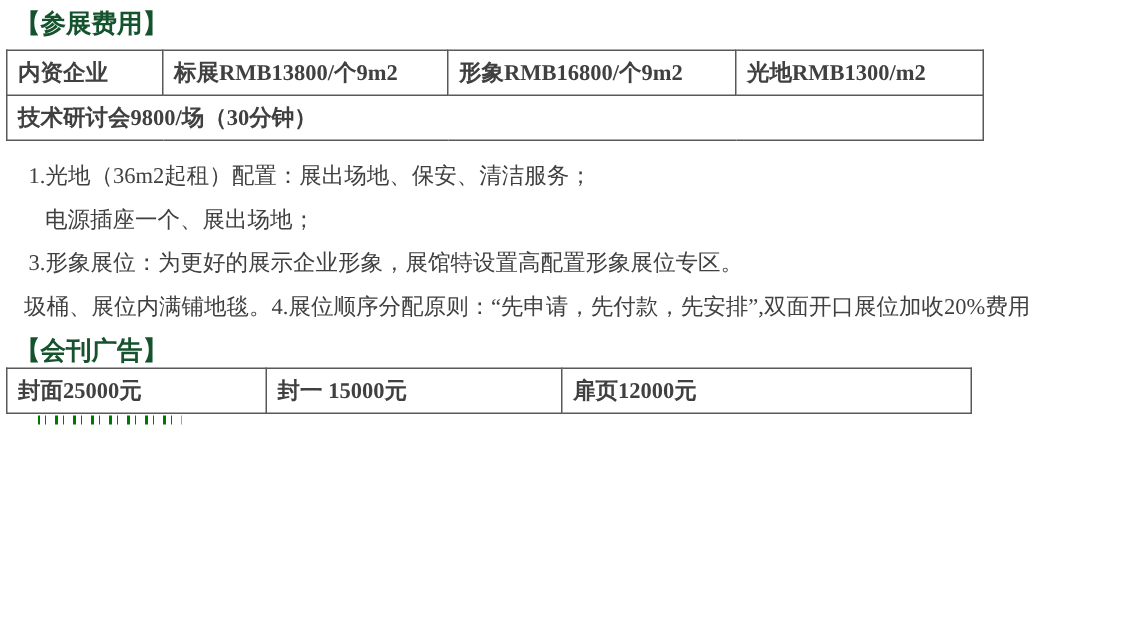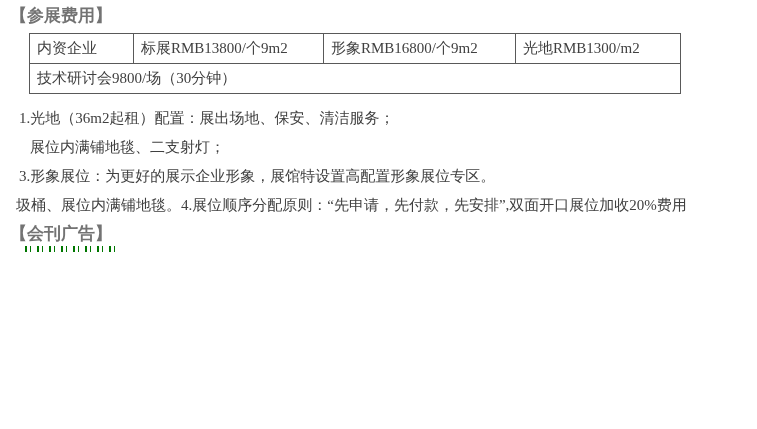--- a/index.html
+++ b/index.html
@@ -3,25 +3,25 @@
 <meta charset="utf-8">
 <style>
   html,body{margin:0;padding:0;}
   body{
     width:757px;height:429px;overflow:hidden;position:relative;
     background:#ffffff;
     font-family:"Liberation Serif",serif;
     color:#404040;font-size:15px;
   }
   .heading{
-    color:#737373;font-weight:bold;font-size:17px;line-height:18px;
+    color:#14532d;font-weight:bold;font-size:17px;line-height:18px;
     margin:7px 0 8px 10px;letter-spacing:0;
   }
   .heading.second{margin:5px 0 2px 10px;}
-  table{border-collapse:collapse;table-layout:fixed;margin-left:29px;}
+  table{border-collapse:collapse;table-layout:fixed;margin-left:4px;font-weight:bold;}
   td{
     border:1px solid #595959;height:29px;padding:0 0 0 7px;
     font-size:15px;vertical-align:middle;white-space:nowrap;overflow:hidden;
   }
   .t1{width:651px;}
   .t2{width:643px;}
   .notes{margin:10px 0 0 16px;}
   .note{line-height:29px;padding-left:3px;white-space:nowrap;}
   .note.indent{padding-left:14px;}
   .note.flush{padding-left:0;}
@@ -53,30 +53,35 @@
       <td>光地RMB1300/m2</td>
     </tr>
     <tr>
       <td colspan="4">技术研讨会9800/场（30分钟）</td>
     </tr>
   </tbody>
 </table>
 
 <div class="notes">
   <div class="note">1.光地（36m2起租）配置：展出场地、保安、清洁服务；</div>
-  <div class="note indent">展位内满铺地毯、二支射灯；</div>
+  <div class="note indent">电源插座一个、展出场地；</div>
   <div class="note">3.形象展位：为更好的展示企业形象，展馆特设置高配置形象展位专区。</div>
   <div class="note flush">圾桶、展位内满铺地毯。4.展位顺序分配原则：“先申请，先付款，先安排”,双面开口展位加收20%费用</div>
 </div>
 
 <div class="heading second">【会刊广告】</div>
 
 <table class="t2">
   <colgroup>
     <col style="width:173px">
       <col style="width:197px">
       <col style="width:273px">
   </colgroup>
   <tbody>
+    <tr>
+      <td>封面25000元</td>
+      <td>封一 15000元</td>
+      <td>扉页12000元</td>
+    </tr>
   </tbody>
 </table>
 
 <div class="ticks"></div>
 
 </body></html>

